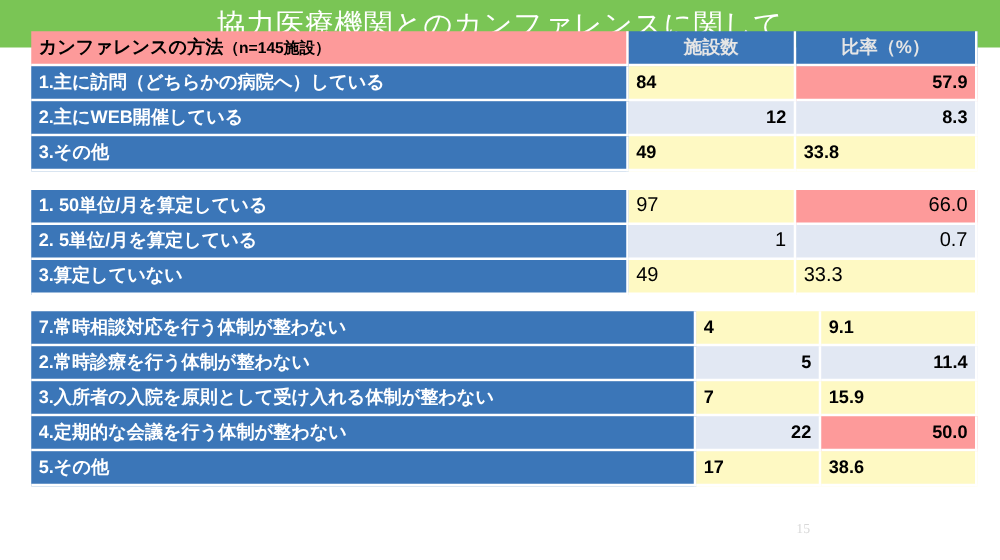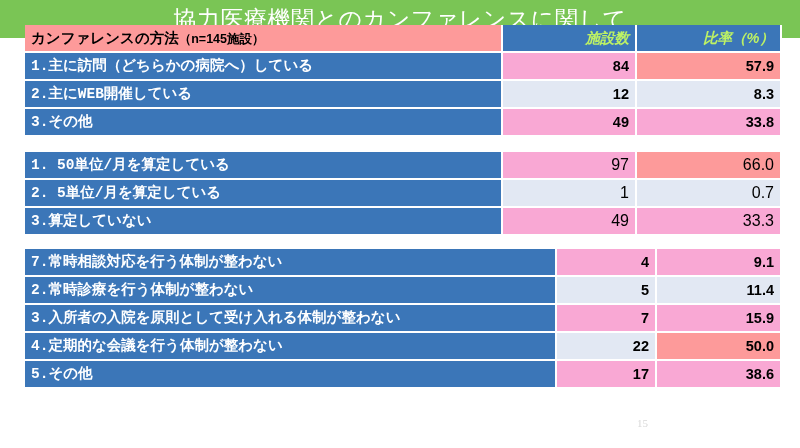--- a/index.html
+++ b/index.html
@@ -64,33 +64,31 @@
 
   
   .sec-label {
     background: #fd9a9a;
     color: #000000;
     text-align: left;
   }
   .sec-label .nsuffix { font-size: 12.5px; }
   .col-head {
     background: #3b76b8;
-    color: #bef264;
-    text-align: right;
-    font-style: italic;
+    color: #e5e5e5;
+    text-align: center;
   }
 
   
   .item-label {
     background: #3b76b8;
     color: #ffffff;
     text-align: left;
-    font-family: Liberation Mono, monospace;
-  }
-  .num-a { background: #f9a8d4; color: #000000; text-align: right; }
+  }
+  .num-a { background: #fef9c3; color: #000000; }
   .num-b { background: #e2e8f3; color: #000000; text-align: right; }
   .num-hl { background: #fd9a9a; color: #000000; text-align: right; }
 
   
   .t2 .num-a, .t2 .num-b, .t2 .num-hl { font-weight: normal; font-size: 16px; }
 
   .last-col { border-right: none; }
 
   .page-num {
     position: absolute;

